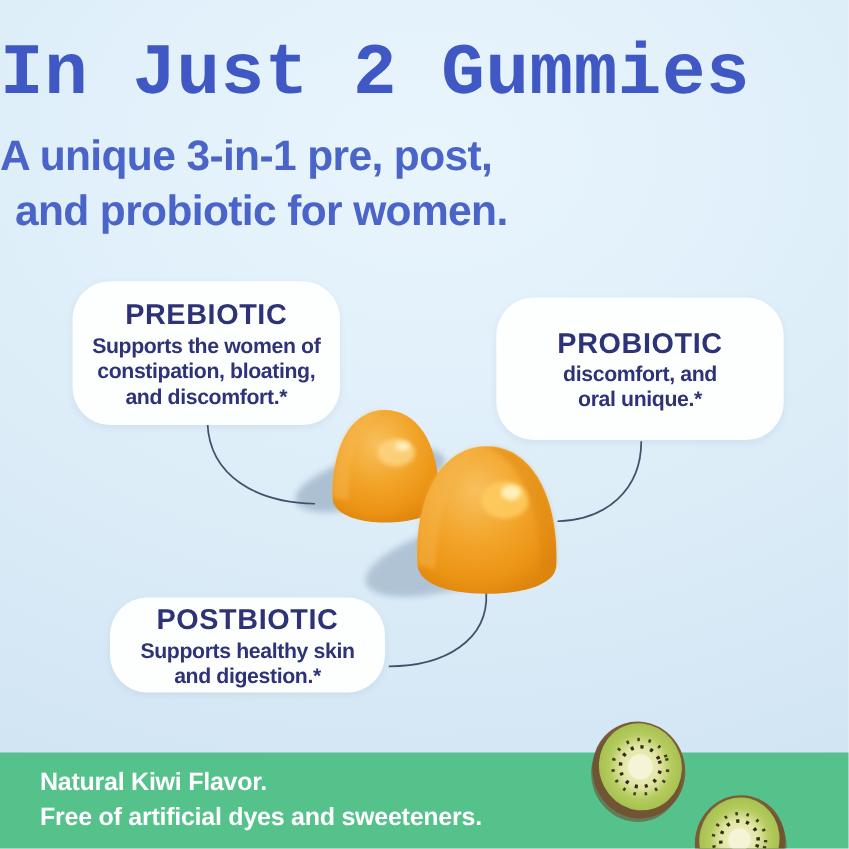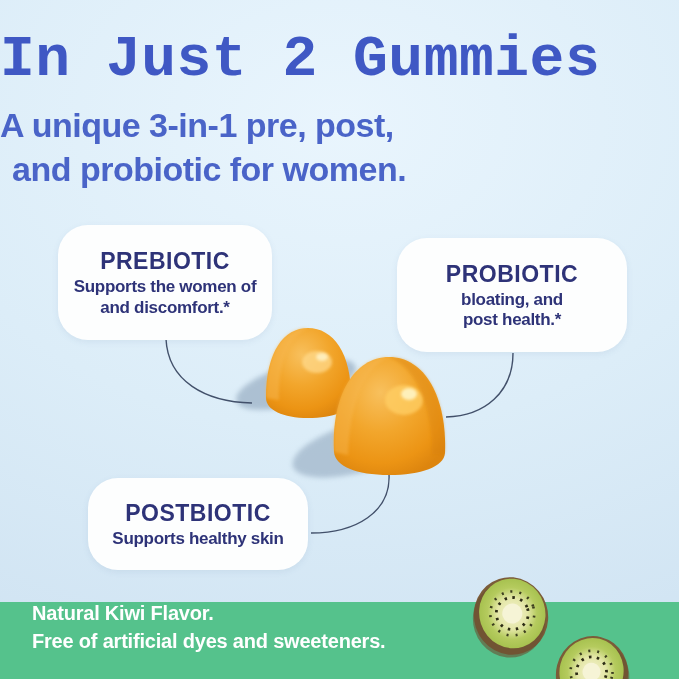--- a/index.html
+++ b/index.html
@@ -37,25 +37,25 @@
   .callout .heading{
     font-weight:700;font-size:23px;line-height:28px;letter-spacing:0.5px;
     margin-bottom:2px;white-space:nowrap;
   }
   .callout .line{
     font-weight:700;font-size:17px;line-height:20.5px;letter-spacing:-0.3px;
     white-space:nowrap;
   }
   .callout.prebiotic{left:58px;top:225px;width:214px;height:115px;}
   .callout.probiotic{left:397px;top:238px;width:230px;height:114px;}
-  .callout.postbiotic{left:88px;top:478px;width:220px;height:92px;}
+  .callout.postbiotic{left:88px;top:478px;width:220px;height:76px;}
   .flavor-bar{
     position:absolute;left:0;top:602px;width:679px;height:77px;
     background:var(--bar_green);
-    display:flex;flex-direction:column;
+    display:flex;flex-direction:column;justify-content:center;
     padding-left:32px;box-sizing:border-box;gap:5px;
   }
   .flavor-bar .bar-line{
     color:var(--bar_text);font-weight:700;font-size:20px;line-height:23px;
     letter-spacing:-0.2px;white-space:nowrap;
   }
 </style>
 </head>
 <body>
 
@@ -105,32 +105,34 @@
       <ellipse cx="404" cy="400" rx="19" ry="15" fill="#ffce63" opacity="0.8" filter="url(#soft2)"></ellipse>
       <ellipse cx="409" cy="394" rx="8" ry="6" fill="#fff3c0" opacity="0.95" filter="url(#soft2)"></ellipse>
       <path d="M334,452 C331,396 354,357 389,357 C366,367 350,400 348,455 Z" fill="#f7b851" opacity="0.45" filter="url(#soft2)"></path>
       <path d="M445,453 C447,397 425,357 389,357 C412,366 432,398 432,455 Z" fill="#d67f08" opacity="0.35" filter="url(#soft2)"></path>
     </g>
   </svg>
 
   <div class="callout prebiotic">
     <div class="heading">PREBIOTIC</div>
     <div class="line">Supports the women of</div>
+    <div class="line">constipation, bloating,</div>
     <div class="line">and discomfort.*</div>
   </div>
 
   <div class="callout probiotic">
     <div class="heading">PROBIOTIC</div>
-    <div class="line">bloating, and</div>
-    <div class="line">post health.*</div>
+    <div class="line">discomfort, and</div>
+    <div class="line">oral unique.*</div>
   </div>
 
   <div class="callout postbiotic">
     <div class="heading">POSTBIOTIC</div>
     <div class="line">Supports healthy skin</div>
+    <div class="line">and digestion.*</div>
   </div>
 
   <div class="flavor-bar">
     <div class="bar-line">Natural Kiwi Flavor.</div>
     <div class="bar-line">Free of artificial dyes and sweeteners.</div>
   </div>
 
   <svg class="kiwi-layer" viewBox="0 0 679 679" style="pointer-events:none;">
     <defs>
       <radialGradient id="kiwiFlesh" cx="50%" cy="50%" r="60%">

